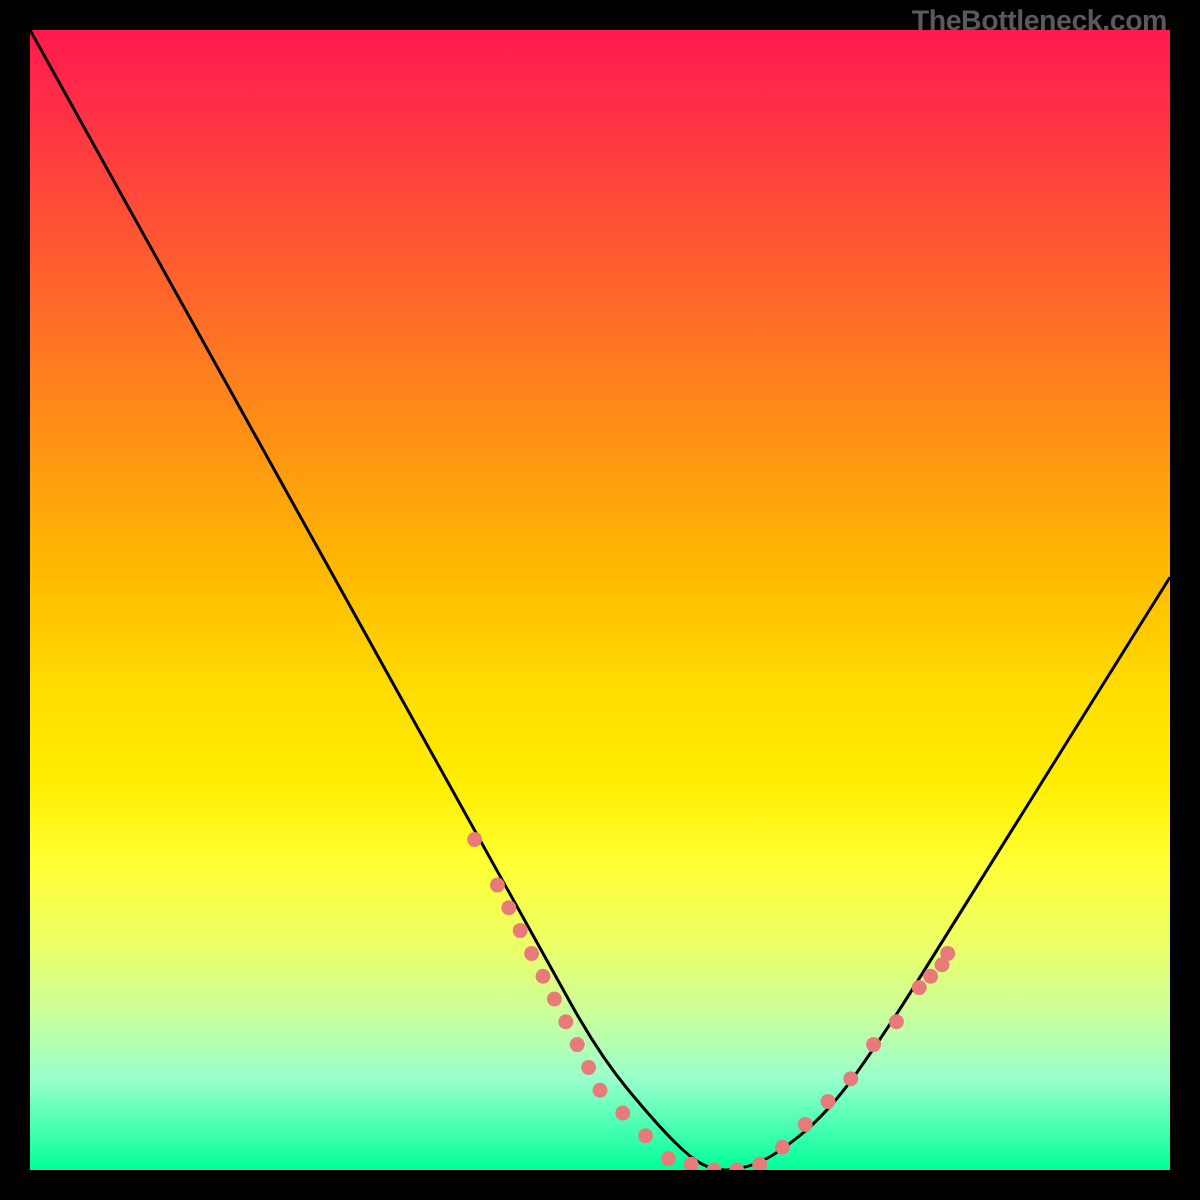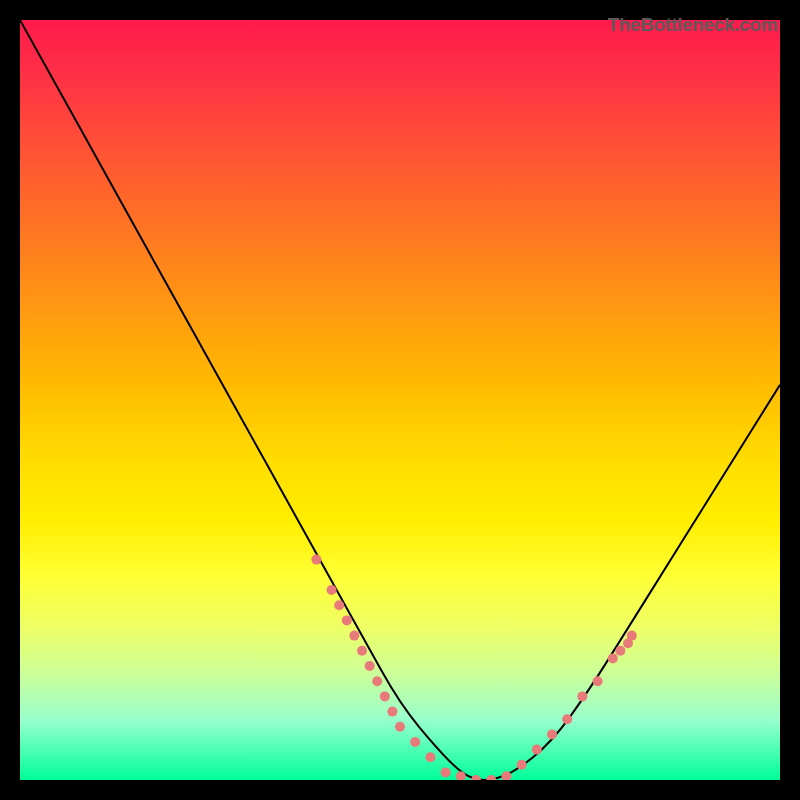--- a/index.html
+++ b/index.html
@@ -27,21 +27,21 @@
       #ffee00 66%,
       #ffff33 73%,
       #eeff66 80%,
       #ccff99 86%,
       #99ffcc 92%,
       #00ff99 100%
     );
   }
   .watermark {
     position: absolute;
-    top: 14px;
+    top: 4px;
     right: 22px;
     font-family: Arial, sans-serif;
     font-size: 19px;
     font-weight: bold;
     color: #5a5a5a;
     letter-spacing: -0.3px;
   }
   .curve {
     position: absolute;
     left: 20px;

